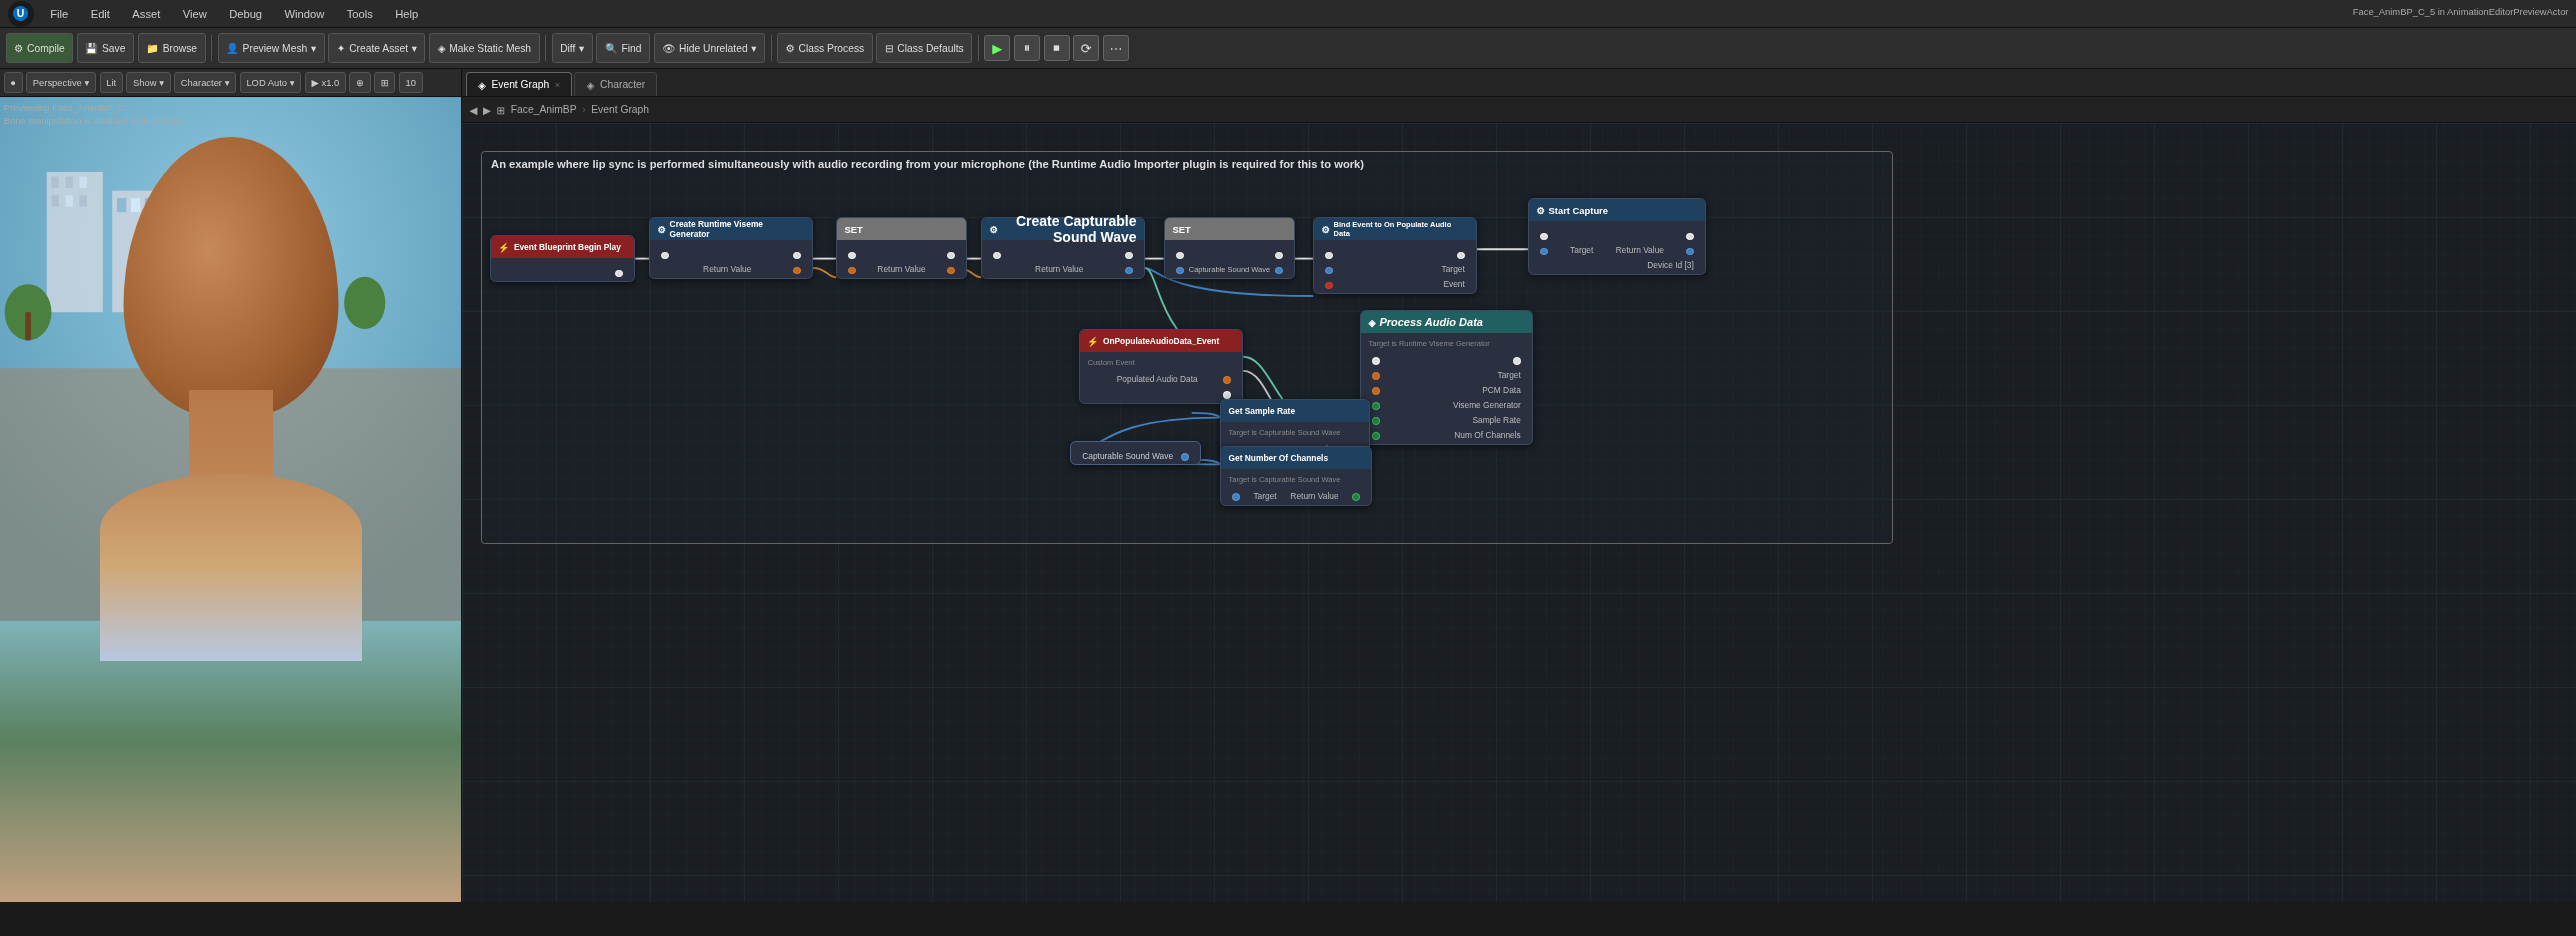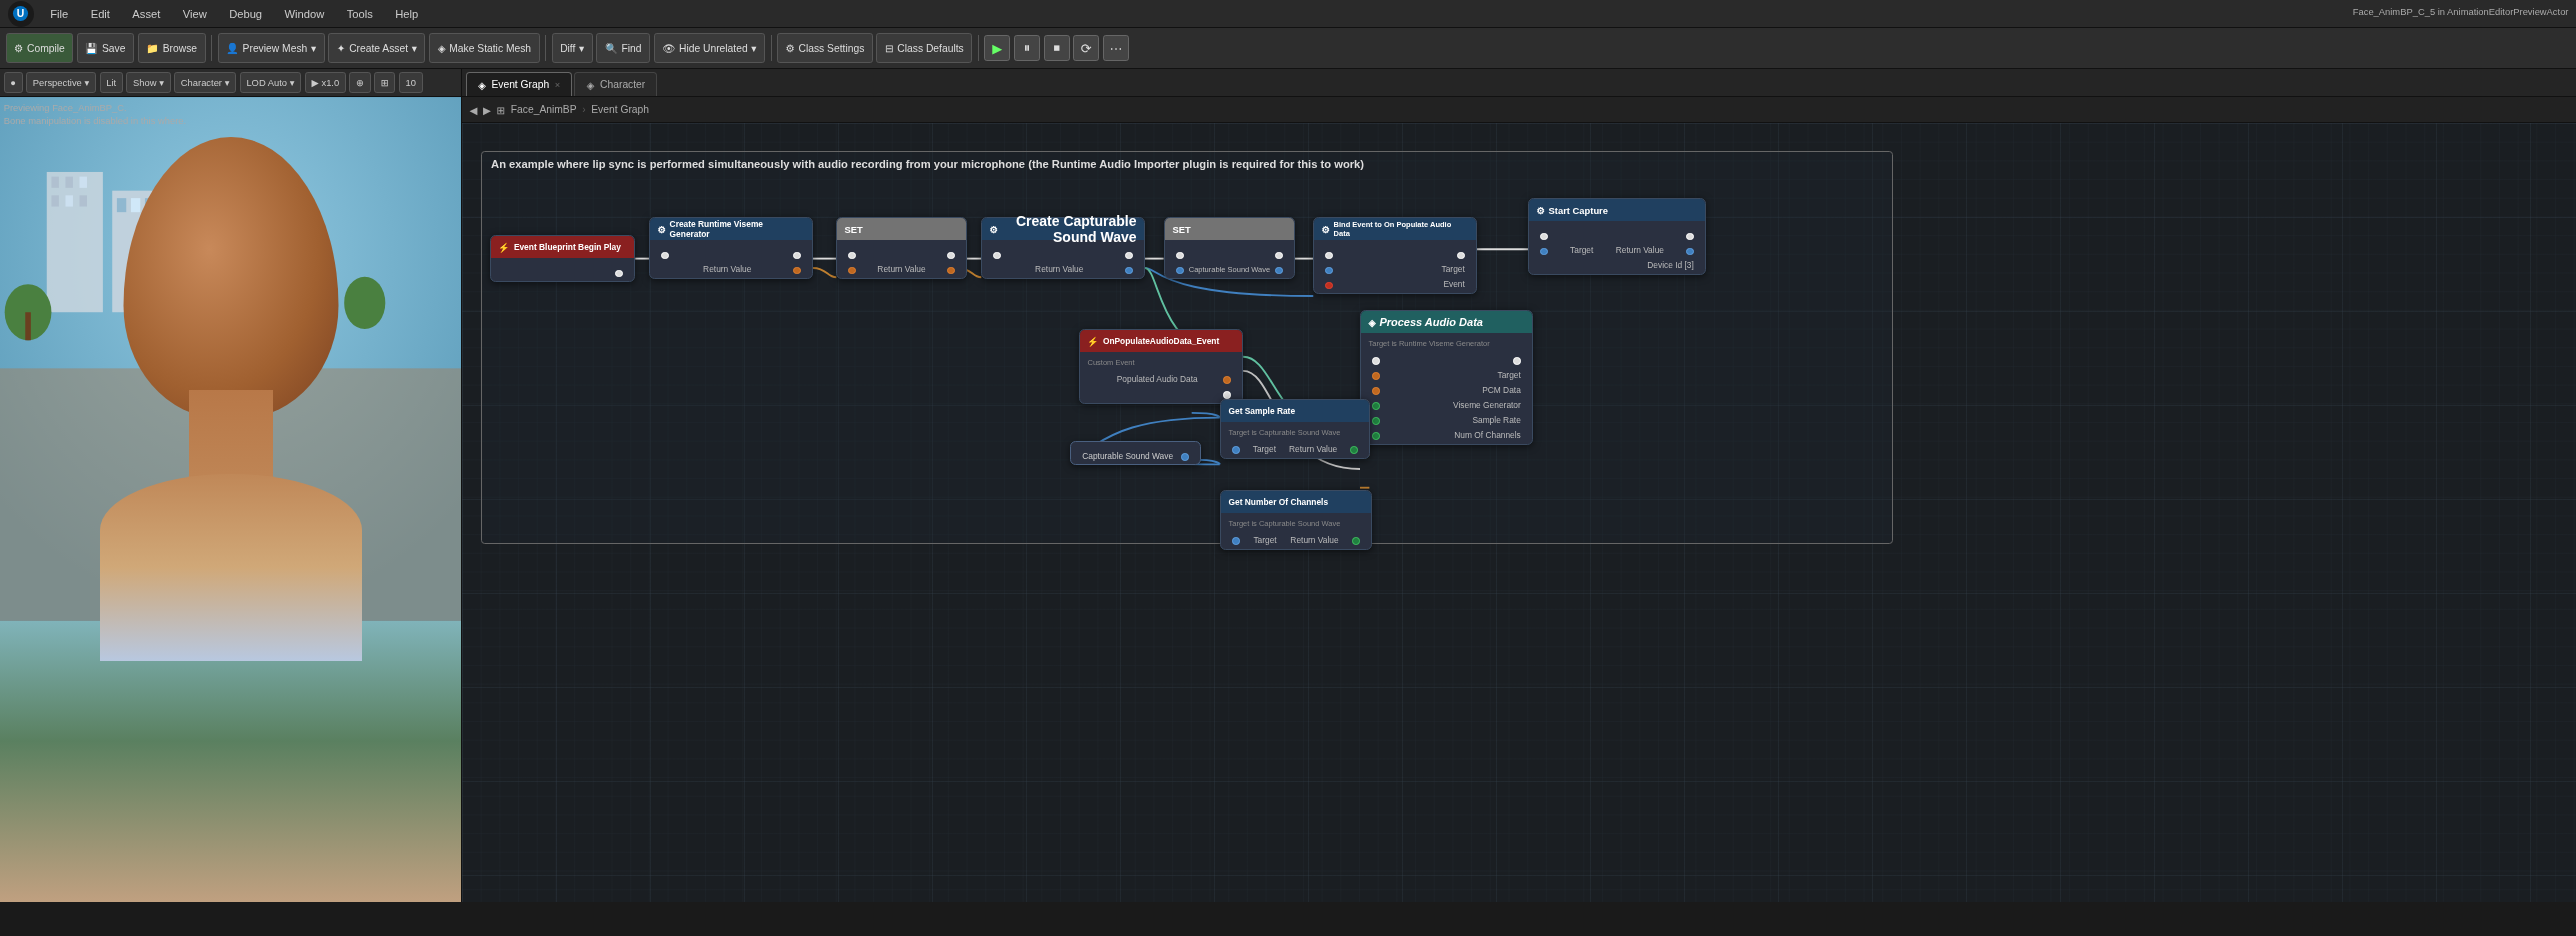--- a/index.html
+++ b/index.html
@@ -300,21 +300,21 @@
     .node-event-begin { left: 28px; top: 112px; width: 145px; }
     .node-create-viseme { left: 187px; top: 94px; width: 164px; }
     .node-set1 { left: 374px; top: 94px; width: 122px; }
     .node-create-sound { left: 519px; top: 94px; width: 164px; }
     .node-set2 { left: 702px; top: 94px; width: 122px; }
     .node-bind-event { left: 851px; top: 94px; width: 164px; }
     .node-start-capture { left: 1066px; top: 75px; width: 178px; }
     .node-on-populate { left: 617px; top: 206px; width: 164px; }
     .node-process-audio { left: 898px; top: 187px; width: 173px; }
     .node-get-sample { left: 758px; top: 276px; width: 150px; }
-    .node-get-channels { left: 758px; top: 323px; width: 152px; margin-top: 44px; }
+    .node-get-channels { left: 758px; top: 323px; width: 152px; }
     .node-capturable-ref { left: 608px; top: 318px; width: 122px; }
 
     .actor-label {
       position: absolute;
       top: 5.6px; right: 7.5px;
       font-size: 9.4px; color: #aaa;
       white-space: nowrap;
     }
 
     .toolbar-right {
@@ -380,21 +380,21 @@
     <span>Find</span>
   </div>
   <div class="toolbar-btn">
     <span>👁</span>
     <span>Hide Unrelated</span>
     <span>▾</span>
   </div>
   <div class="toolbar-sep"></div>
   <div class="toolbar-btn">
     <span>⚙</span>
-    <span>Class Settings</span>
+    <span>Class Process</span>
   </div>
   <div class="toolbar-btn">
     <span>⊟</span>
     <span>Class Defaults</span>
   </div>
   <div class="toolbar-sep"></div>
 
   <div class="play-btn green">▶</div>
   <div class="play-btn">⏸</div>
   <div class="play-btn">⏹</div>
@@ -476,21 +476,21 @@
         </svg>
       </div>
 
       <div class="char-head">
         <div class="head-shape"></div>
         <div class="neck-shape"></div>
         <div class="shoulder-shape"></div>
       </div>
       <div class="viewport-preview-text">
         <div>Previewing Face_AnimBP_C.</div>
-        <div>Bone manipulation is disabled in this where.</div>
+        <div>Bone manipulation is disabled in this mode.</div>
       </div>
     </div>
   </div>
 
   <div class="blueprint-panel">
 
     <div class="tab-bar">
       <div class="tab active">
         <span>◈</span>
         <span>Event Graph</span>

